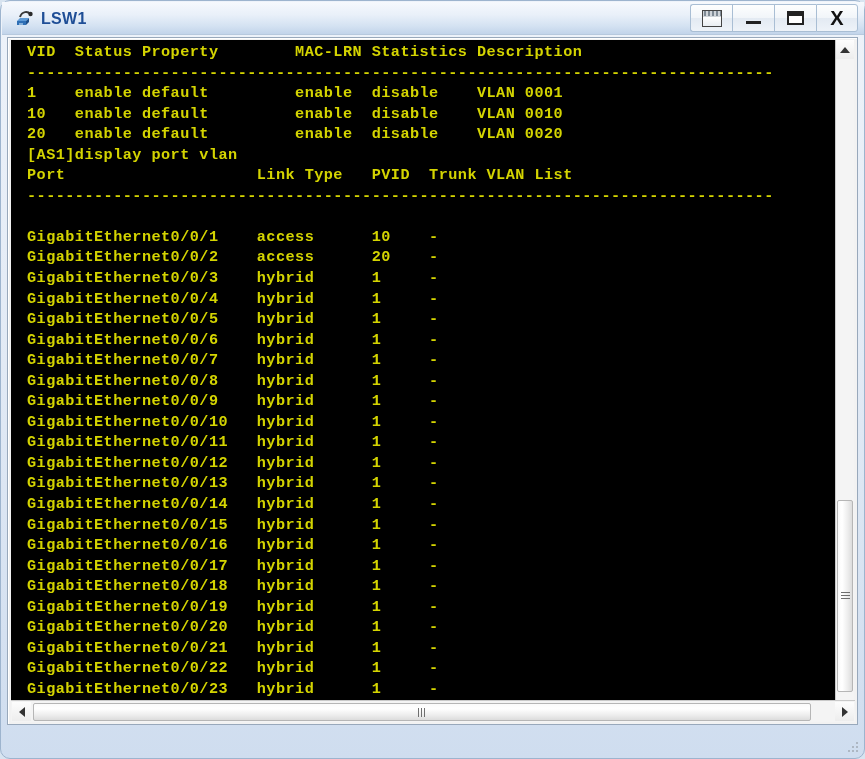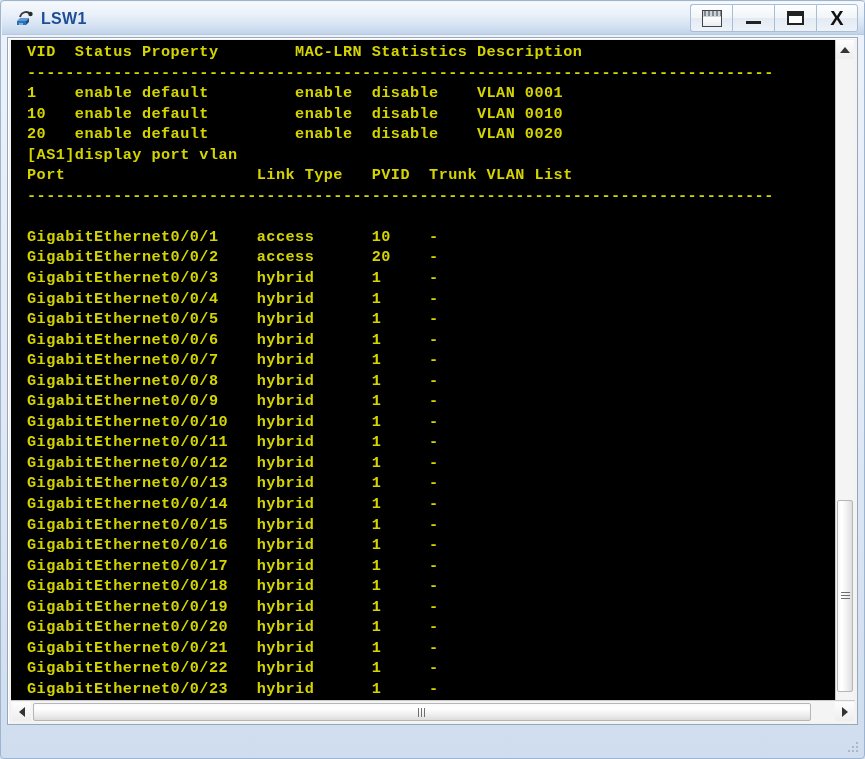--- a/index.html
+++ b/index.html
@@ -6,21 +6,21 @@
   body{
     width:865px;height:759px;overflow:hidden;
     font-family:"Liberation Sans", sans-serif;
     background:#d8e4f0;
   }
   .window{
     position:absolute;left:0;top:0;width:865px;height:759px;
     background:linear-gradient(to bottom,#eef3fa 0%,#e2eaf5 48%,#cfddef 100%);
     box-sizing:border-box;
     border:1px solid #9db4ce;
-    border-radius:4px;
+    border-radius:10px;
   }
   
   .titlebar{
     position:absolute;left:1px;top:1px;width:862px;height:33px;
     background:linear-gradient(to bottom,#f6f9fd 0%,#e9f0f9 40%,#d4e2f2 75%,#c2d4ea 100%);
     border-bottom:1px solid #b7c9de;
     box-sizing:border-box;
   }
   .title-left{
     position:absolute;left:12px;top:3px;display:flex;align-items:center;height:27px;

